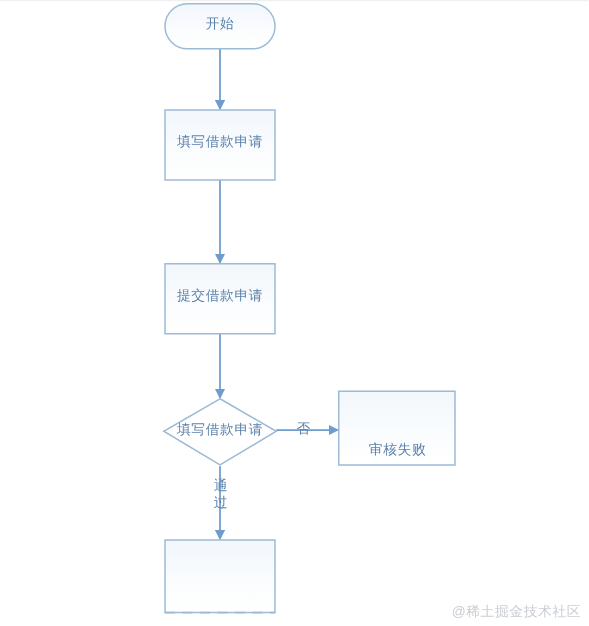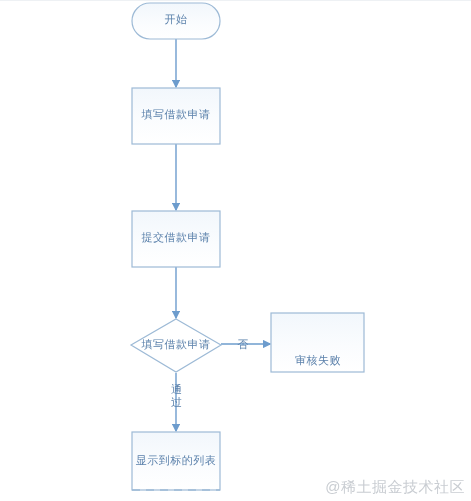--- a/index.html
+++ b/index.html
@@ -60,21 +60,21 @@
   .edge-label.stacked {
     width: 13px;
     white-space: normal;
     word-break: break-all;
   }
   .watermark {
     position: absolute;
     right: 6px;
     bottom: 4px;
     color: #c9cdd2;
-    font-size: 15px;
+    font-size: 11px;
     letter-spacing: 0.5px;
     white-space: nowrap;
     margin-top: 26px;
   }
 </style>
 </head>
 <body>
 
 <div id="canvas">
 
@@ -117,21 +117,20 @@
   <div class="node-label" style="left:176px; top:21px;">开始</div>
 
   <div class="node-label" style="left:176px; top:116px;">填写借款申请</div>
 
   <div class="node-label" style="left:176px; top:239px;">提交借款申请</div>
 
   <div class="node-label" style="left:176px; top:346px;">填写借款申请</div>
 
   <div class="node-label" style="left:318px; top:362px;">审核失败</div>
 
-  <div class="node-label" style="left:176px; top:462px;">显示到标的列表</div>
 
   <div class="edge-label" style="left:243px; top:344px;">否</div>
 
   <div class="edge-label stacked" style="left:176px; top:396px;text-align:right;">通过</div>
 
   <div class="watermark">@稀土掘金技术社区</div>
 
 </div>
 
 </body></html>

